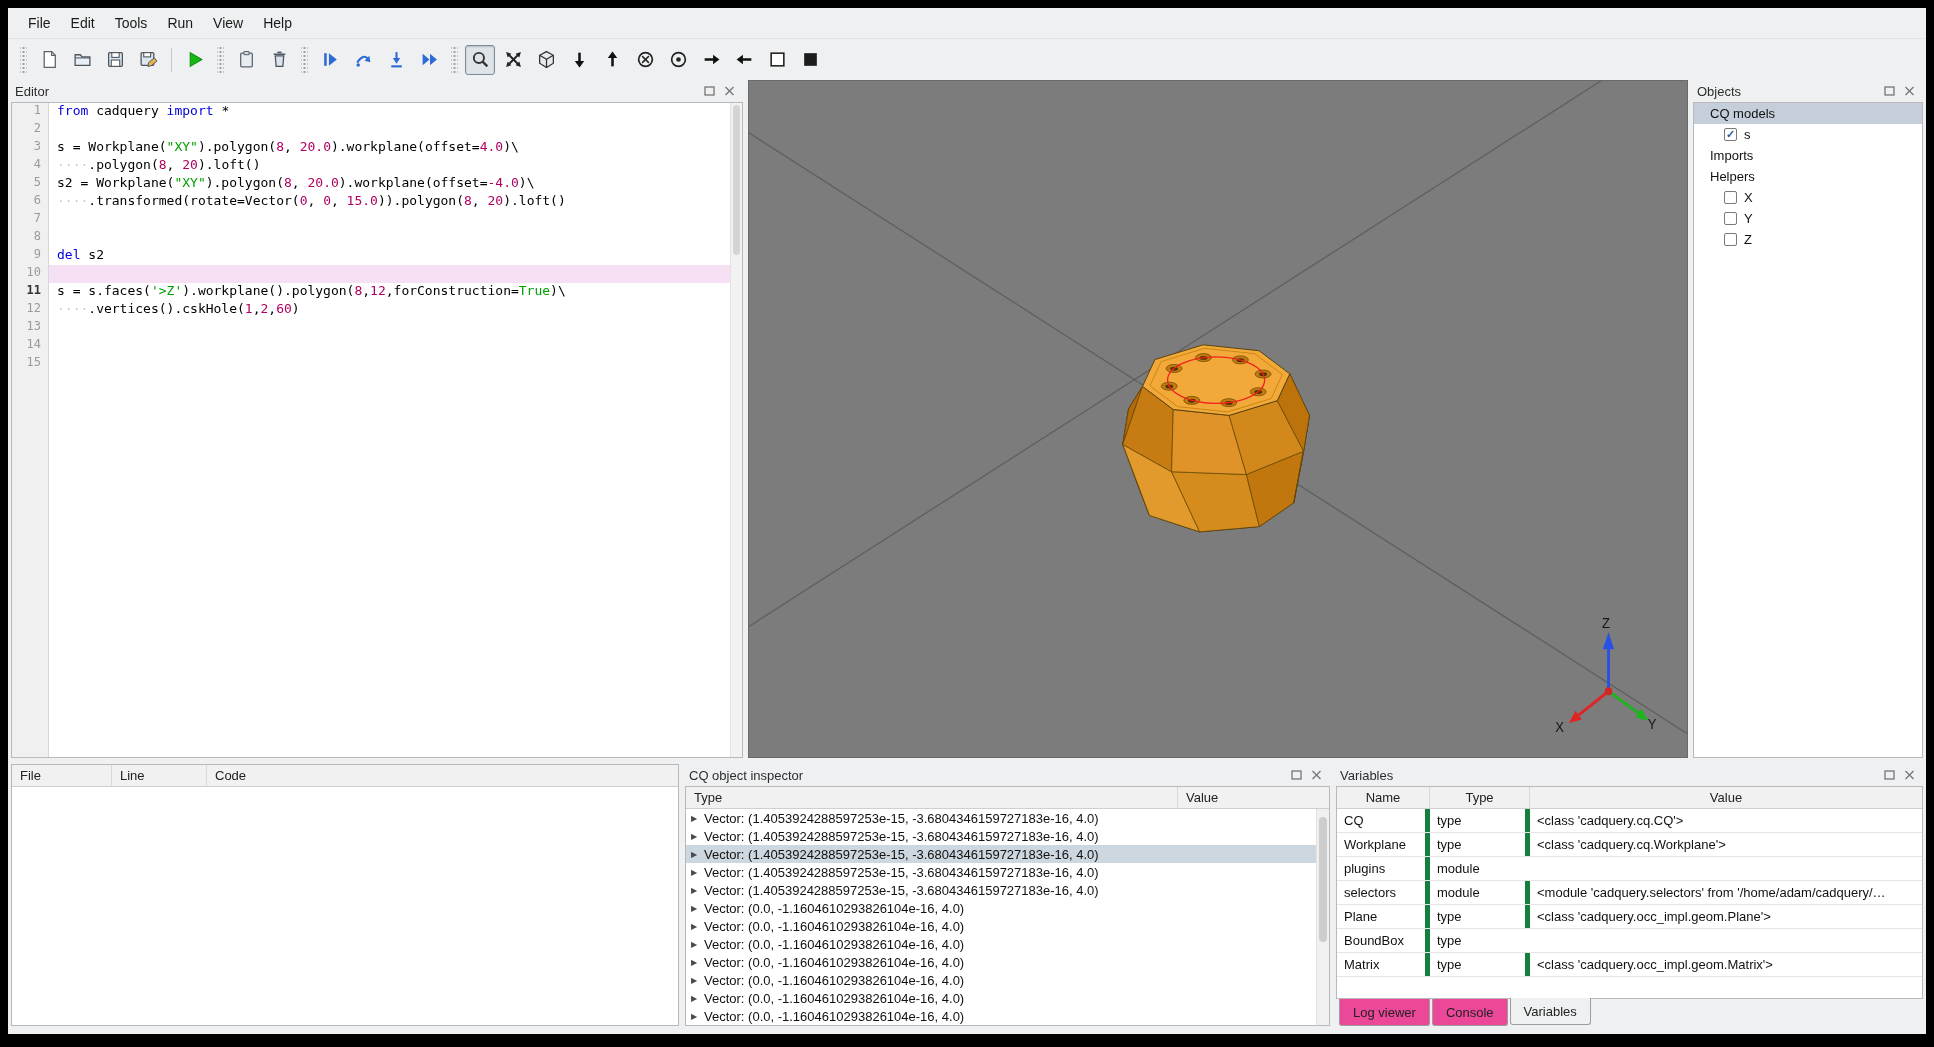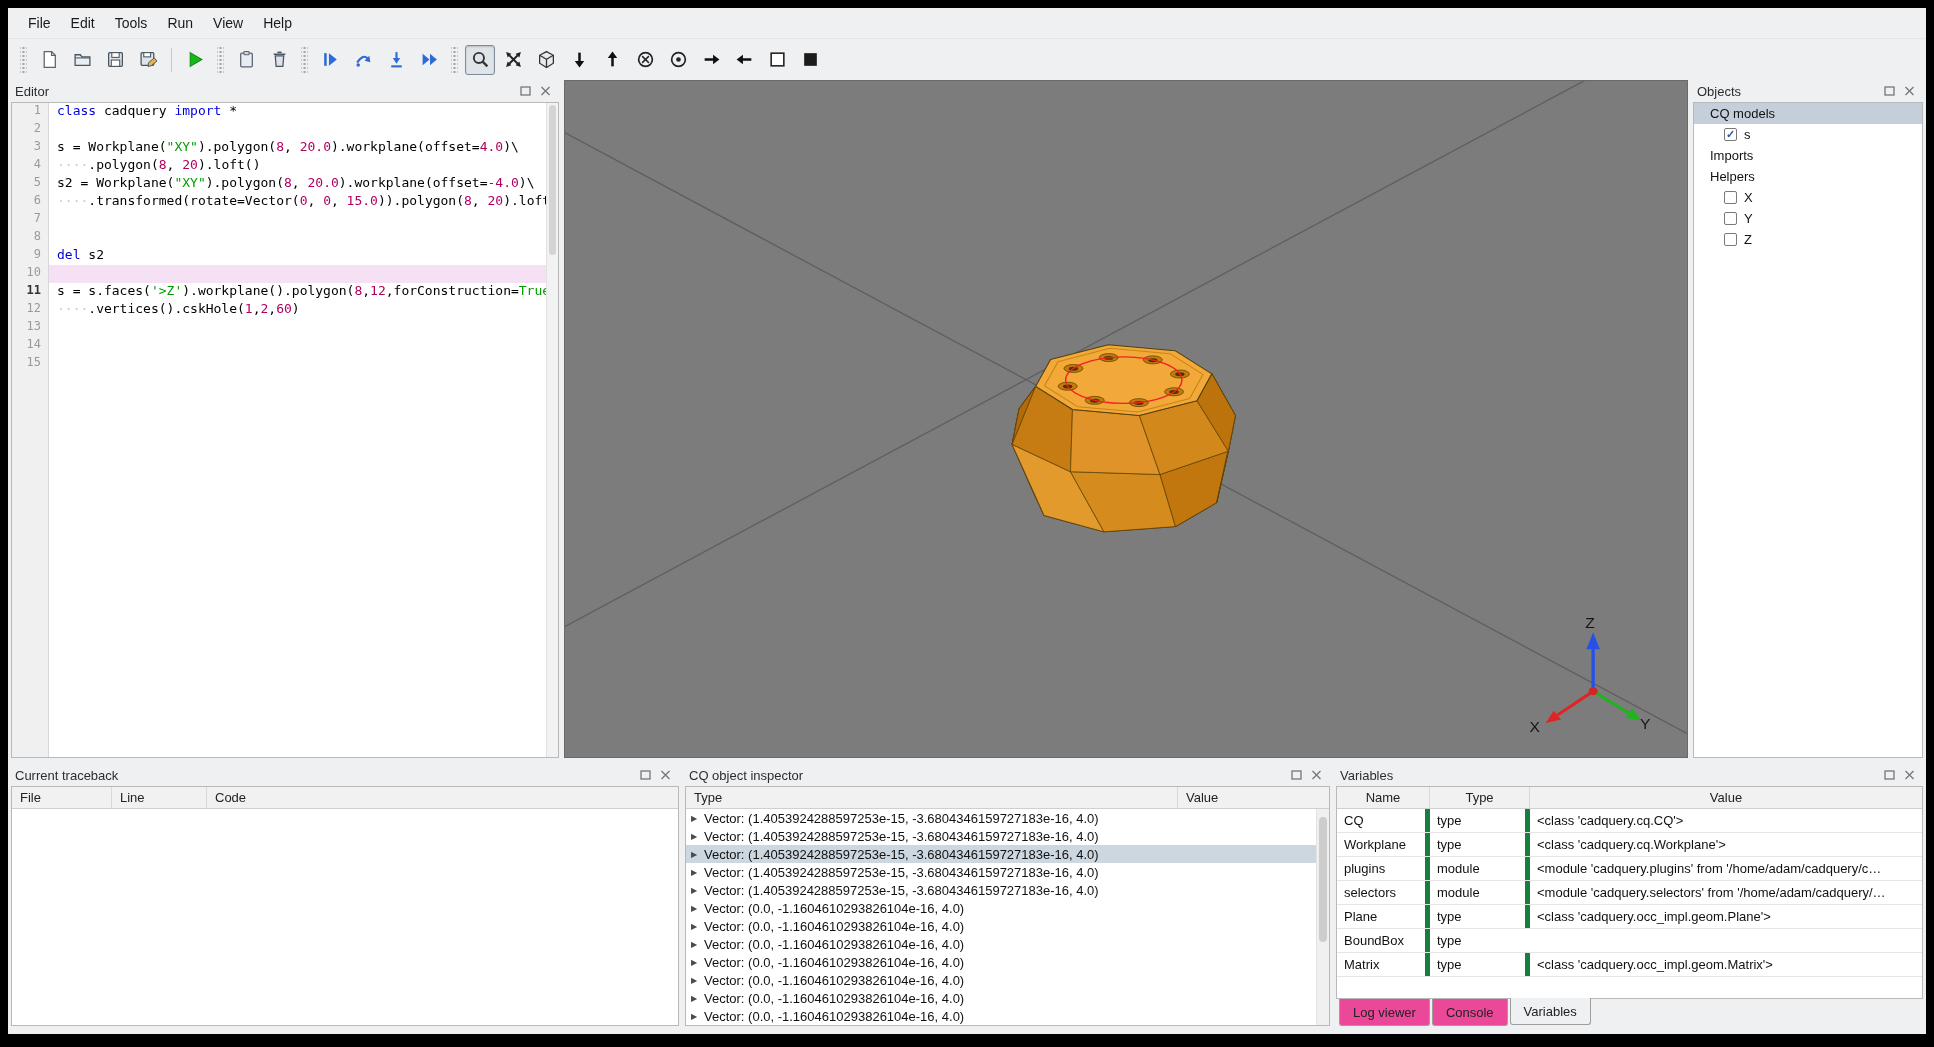--- a/index.html
+++ b/index.html
@@ -22,21 +22,21 @@
   #main{display:flex;gap:5px;padding:0 3px;height:678px;}
   #bottom{display:flex;gap:6px;padding:0 3px;height:262px;margin-top:6px;}
 
   
   .panel{display:flex;flex-direction:column;min-width:0;}
   .panel-header{height:22px;display:flex;align-items:center;padding:0 5px 0 4px;font-size:13px;color:#2d2d2d;}
   .panel-header .spacer{flex:1;}
   .ph-btn{width:17px;height:15px;display:flex;align-items:center;justify-content:center;margin-left:3px;}
   .panel-body{flex:1;background:#fff;border:1px solid #b9b9b9;position:relative;overflow:hidden;}
 
-  #editor-panel{width:548px;flex:none;}
+  #editor-panel{width:732px;flex:none;}
   #objects-panel{width:230px;flex:none;}
   #viewport{flex:1;background:#7c7c7c;border:1px solid #696969;position:relative;}
   #viewport svg{position:absolute;inset:0;}
   #traceback-panel{width:668px;flex:none;}
   #inspector-panel{width:645px;flex:none;}
   #variables-panel{flex:1;}
 
   
   .editor-body{display:flex;}
   .gutter{width:37px;background:#f0f0f0;border-right:1px solid #d8d8d8;flex:none;}
@@ -293,21 +293,21 @@
             <div class="gnum">8</div>
             <div class="gnum">9</div>
             <div class="gnum">10</div>
             <div class="gnum cur">11</div>
             <div class="gnum">12</div>
             <div class="gnum">13</div>
             <div class="gnum">14</div>
             <div class="gnum">15</div>
           </div>
         <div class="code-area" id="code-area">
-            <div class="cline"><span class="tk-k">class</span><span class="tk-p"> cadquery </span><span class="tk-k">import</span><span class="tk-p"> *</span></div>
+            <div class="cline"><span class="tk-k">from</span><span class="tk-p"> cadquery </span><span class="tk-k">import</span><span class="tk-p"> *</span></div>
             <div class="cline"></div>
             <div class="cline"><span class="tk-p">s = Workplane(</span><span class="tk-s">"XY"</span><span class="tk-p">).polygon(</span><span class="tk-n">8</span><span class="tk-p">, </span><span class="tk-n">20.0</span><span class="tk-p">).workplane(offset=</span><span class="tk-n">4.0</span><span class="tk-p">)\</span></div>
             <div class="cline"><span class="tk-w">····</span><span class="tk-p">.polygon(</span><span class="tk-n">8</span><span class="tk-p">, </span><span class="tk-n">20</span><span class="tk-p">).loft()</span></div>
             <div class="cline"><span class="tk-p">s2 = Workplane(</span><span class="tk-s">"XY"</span><span class="tk-p">).polygon(</span><span class="tk-n">8</span><span class="tk-p">, </span><span class="tk-n">20.0</span><span class="tk-p">).workplane(offset=</span><span class="tk-n">-4.0</span><span class="tk-p">)\</span></div>
             <div class="cline"><span class="tk-w">····</span><span class="tk-p">.transformed(rotate=Vector(</span><span class="tk-n">0</span><span class="tk-p">, </span><span class="tk-n">0</span><span class="tk-p">, </span><span class="tk-n">15.0</span><span class="tk-p">)).polygon(</span><span class="tk-n">8</span><span class="tk-p">, </span><span class="tk-n">20</span><span class="tk-p">).loft()</span></div>
             <div class="cline"></div>
             <div class="cline"></div>
             <div class="cline"><span class="tk-k">del</span><span class="tk-p"> s2</span></div>
             <div class="cline cur"></div>
             <div class="cline"><span class="tk-p">s = s.faces(</span><span class="tk-s">'&gt;Z'</span><span class="tk-p">).workplane().polygon(</span><span class="tk-n">8</span><span class="tk-p">,</span><span class="tk-n">12</span><span class="tk-p">,forConstruction=</span><span class="tk-b">True</span><span class="tk-p">)\</span></div>
@@ -428,34 +428,20 @@
             <span class="cb"></span>
             <span>Z</span>
           </div>
         </div>
     </div>
   </div>
 
   <div id="bottom">
 
     <div class="panel" id="traceback-panel">
-      <div class="panel-header">
-        <span>Current traceback</span>
-        <span class="spacer"></span>
-        <span class="ph-btn">
-            <svg width="11" height="10" viewBox="0 0 11 10">
-              <rect x="1" y="1" width="9" height="8" fill="none" stroke="#767676" stroke-width="1.3"></rect>
-            </svg>
-          </span>
-        <span class="ph-btn">
-            <svg width="11" height="10" viewBox="0 0 11 10">
-              <path d="M1.5 1 L9.5 9 M9.5 1 L1.5 9" stroke="#767676" stroke-width="1.3"></path>
-            </svg>
-          </span>
-      </div>
       <div class="panel-body">
         <div class="tb-head">
           <div class="hcell c1">File</div>
           <div class="hcell c2">Line</div>
           <div class="hcell c3">Code</div>
         </div>
       </div>
     </div>
 
     <div class="panel" id="inspector-panel">
@@ -562,21 +548,20 @@
               <div>&lt;class 'cadquery.cq.CQ'&gt;</div>
             </div>
             <div class="var-row">
               <div>Workplane</div>
               <div>type</div>
               <div>&lt;class 'cadquery.cq.Workplane'&gt;</div>
             </div>
             <div class="var-row">
               <div>plugins</div>
               <div>module</div>
-              <div>&lt;module 'cadquery.plugins' from '/home/adam/cadquery/c…</div>
             </div>
             <div class="var-row">
               <div>selectors</div>
               <div>module</div>
               <div>&lt;module 'cadquery.selectors' from '/home/adam/cadquery/…</div>
             </div>
             <div class="var-row">
               <div>Plane</div>
               <div>type</div>
               <div>&lt;class 'cadquery.occ_impl.geom.Plane'&gt;</div>

